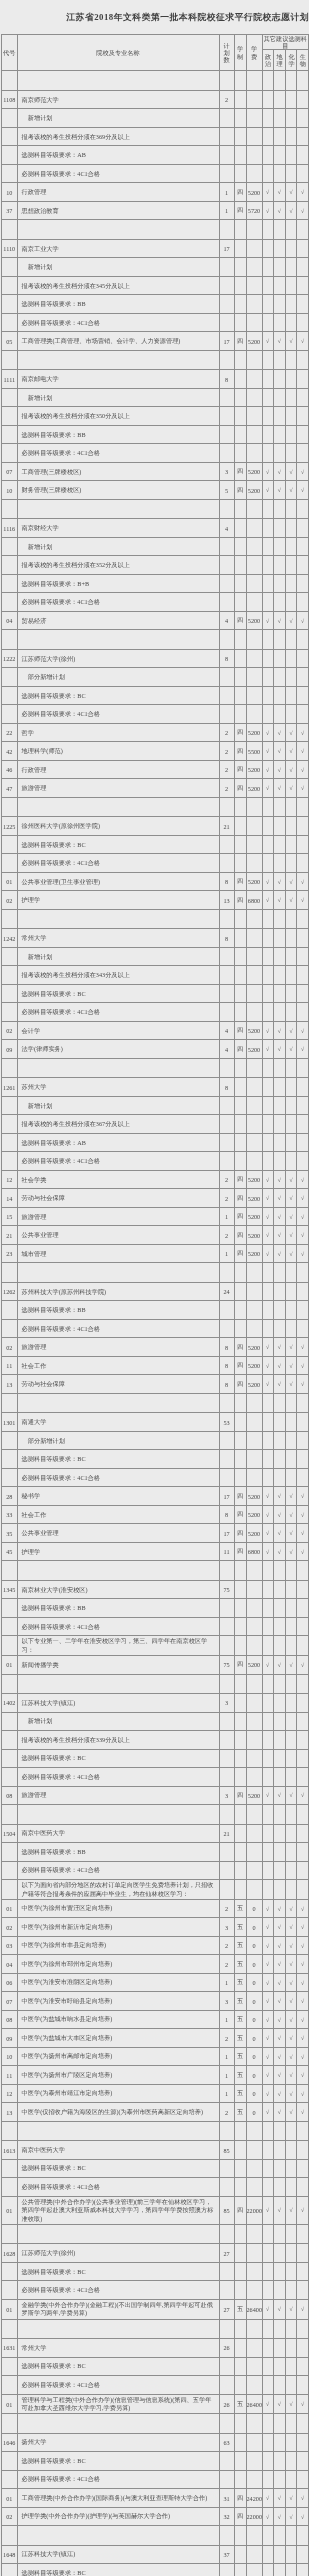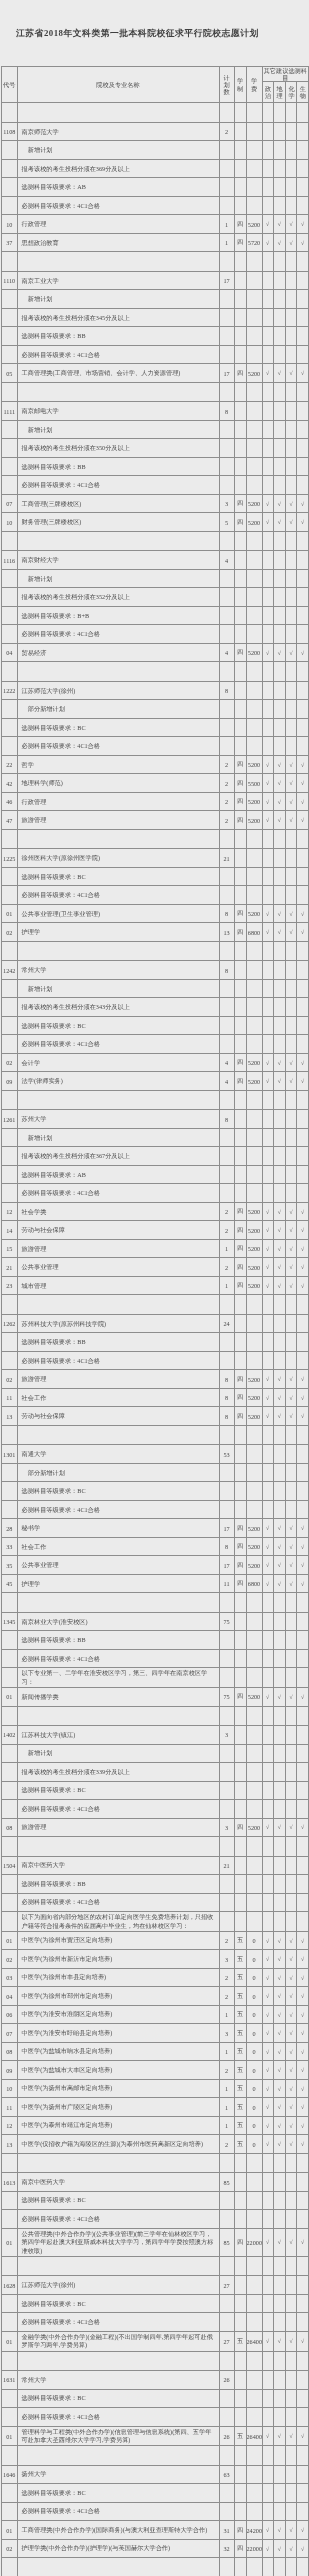--- a/index.html
+++ b/index.html
@@ -6,22 +6,22 @@
   body {
     width:309px;
     background:#ebebeb;
     font-family:"Liberation Serif", serif;
     color:#4b4b4b;
   }
   .page {
     width:309px; height:3111px; overflow:hidden; position:relative;
   }
   .doc-title {
-    font-size:8.8px; font-weight:bold; text-align:left;
-    margin:16px; padding:12.4px 0 9.3px 0; letter-spacing:0.5px; color:#3f3f3f;
+    font-size:8.8px; font-weight:bold; text-align:right;
+    margin:0; padding:12.4px 0 9.3px 0; letter-spacing:0.5px; color:#3f3f3f;
   }
   table.plan {
     border-collapse:collapse; table-layout:fixed;
     width:307px; margin:0 1px;
   }
   th, td {
     border:0.5px solid #8d8d8d;
     font-size:6.2px; font-weight:normal;
     padding:0; vertical-align:middle;
     overflow:hidden;

